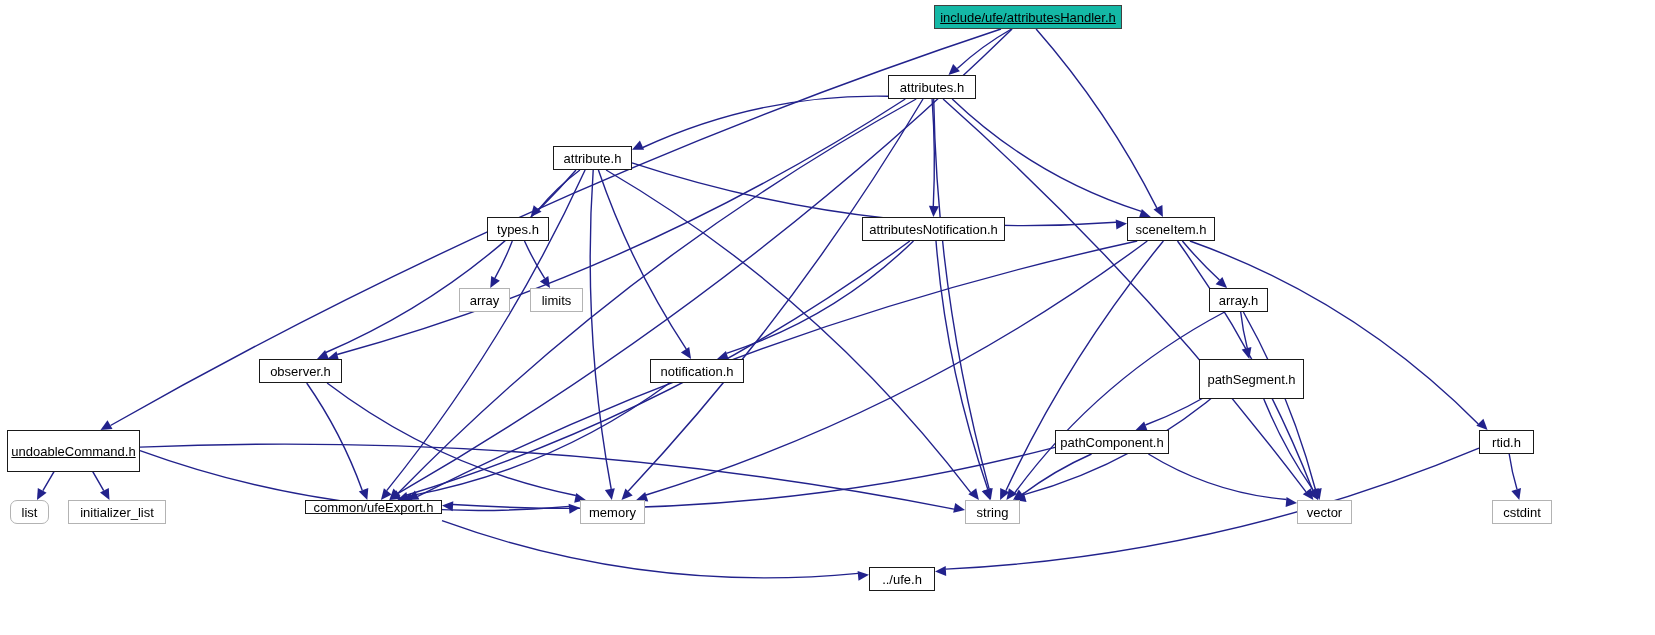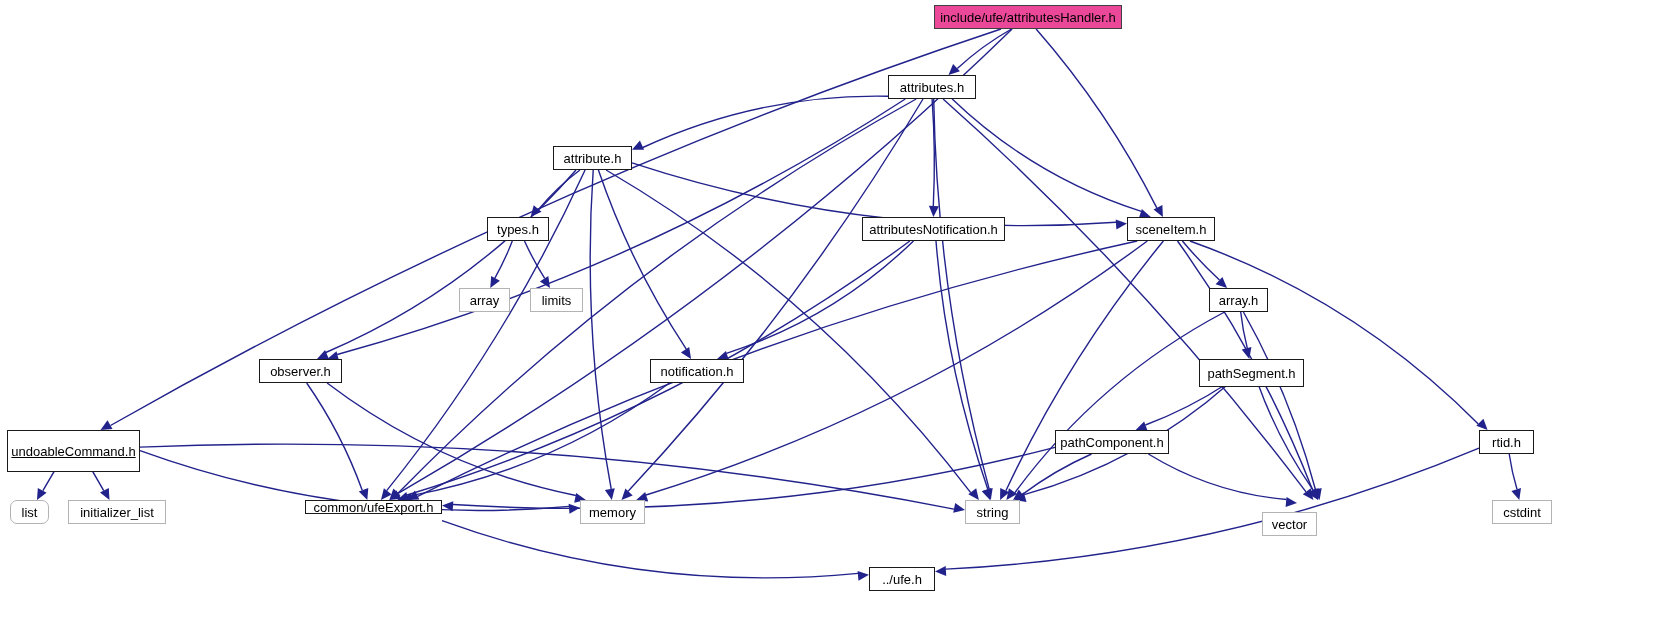--- a/index.html
+++ b/index.html
@@ -39,22 +39,23 @@
     justify-content: center;
     white-space: nowrap;
     font-size: 13px;
     line-height: 1;
     color: #000000;
     background: #ffffff;
     border: 1px solid #000000;
     letter-spacing: 0px;
   }
   .node-box.root {
-    background: #ec4899;
+    background: #14b8a6;
     border: 1px solid #404040;
+    text-decoration: underline;
   }
   .node-box.system {
     border: 1px solid #b3b3b3;
     background: #ffffff;
     text-align: center;
   }
   .node-box.project {
     border: 1px solid #1a1a1a;
   }
 </style>
@@ -183,21 +184,21 @@
       </div>
       <div class="node-box project" style="left: 862px; top: 217px; width: 143px; height: 24px;">
         <span>attributesNotification.h</span>
       </div>
       <div class="node-box project" style="left: 1127px; top: 217px; width: 88px; height: 24px;">
         <span>sceneItem.h</span>
       </div>
       <div class="node-box project" style="left: 1209px; top: 288px; width: 59px; height: 24px;">
         <span>array.h</span>
       </div>
-      <div class="node-box project" style="left: 1199px; top: 359px; width: 105px; height: 28px; justify-content: center;">
+      <div class="node-box project" style="left: 1199px; top: 359px; width: 105px; height: 40px; justify-content: center;">
         <span>pathSegment.h</span>
       </div>
       <div class="node-box project" style="left: 259px; top: 359px; width: 83px; height: 24px;">
         <span>observer.h</span>
       </div>
       <div class="node-box project" style="left: 650px; top: 359px; width: 94px; height: 24px;">
         <span>notification.h</span>
       </div>
       <div class="node-box project" style="left: 1055px; top: 430px; width: 114px; height: 24px;">
         <span>pathComponent.h</span>
@@ -216,21 +217,21 @@
       </div>
       <div class="node-box project" style="left: 305px; top: 500px; width: 137px; height: 14px;">
         <span>common/ufeExport.h</span>
       </div>
       <div class="node-box system" style="left: 580px; top: 500px; width: 65px; height: 24px;">
         <span>memory</span>
       </div>
       <div class="node-box system" style="left: 965px; top: 500px; width: 55px; height: 24px;">
         <span>string</span>
       </div>
-      <div class="node-box system" style="left: 1262px; top: 500px; width: 55px; height: 24px; margin-top: 12px;">
+      <div class="node-box system" style="left: 1297px; top: 500px; width: 55px; height: 24px;">
         <span>vector</span>
       </div>
       <div class="node-box system" style="left: 1492px; top: 500px; width: 60px; height: 24px;">
         <span>cstdint</span>
       </div>
       <div class="node-box project" style="left: 869px; top: 567px; width: 66px; height: 24px;">
         <span>../ufe.h</span>
       </div>
     </div>
 </div>

